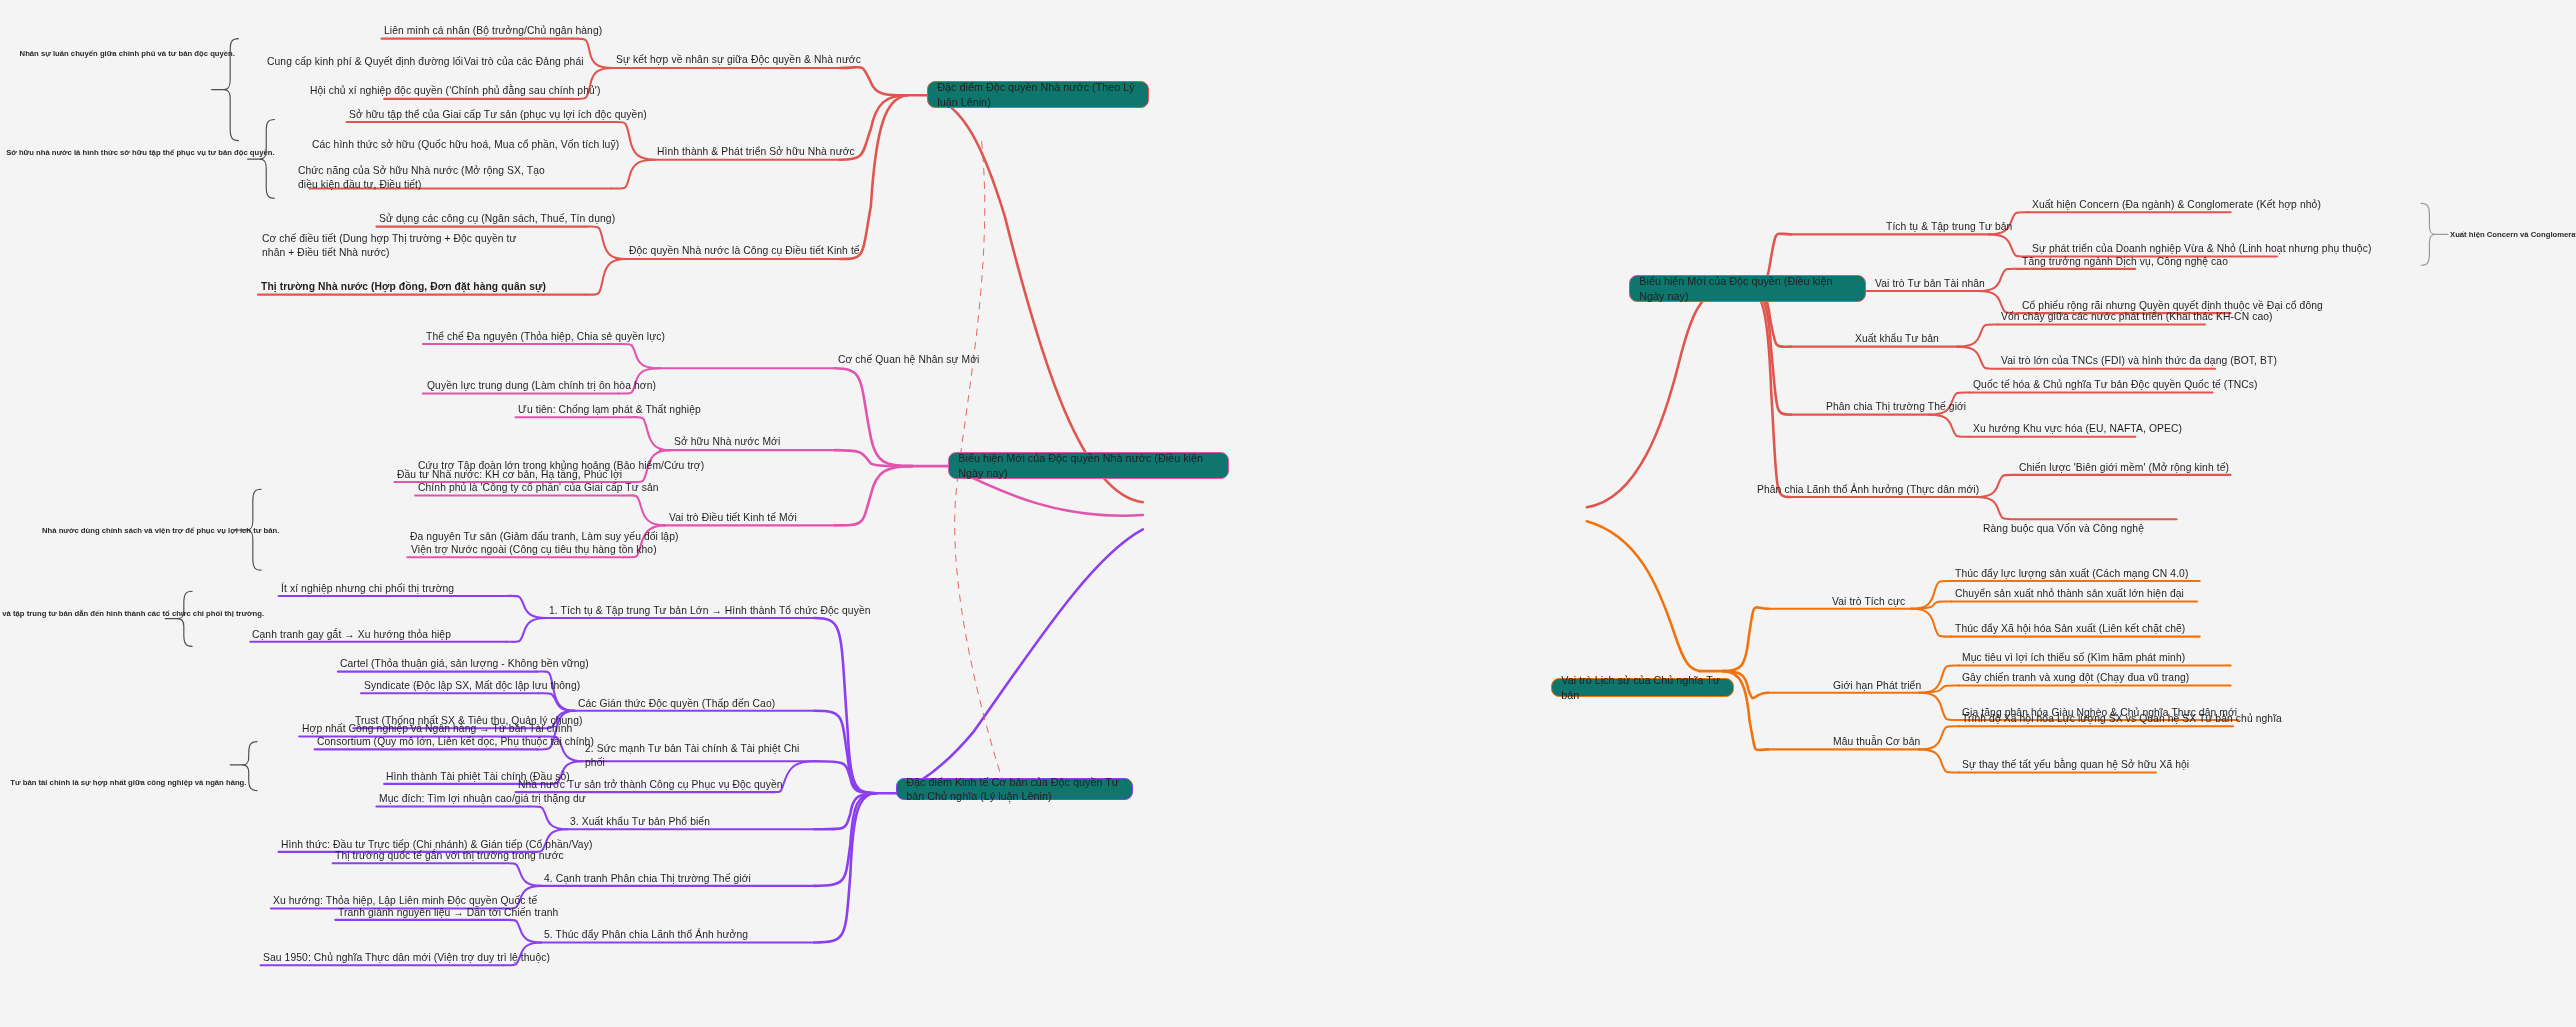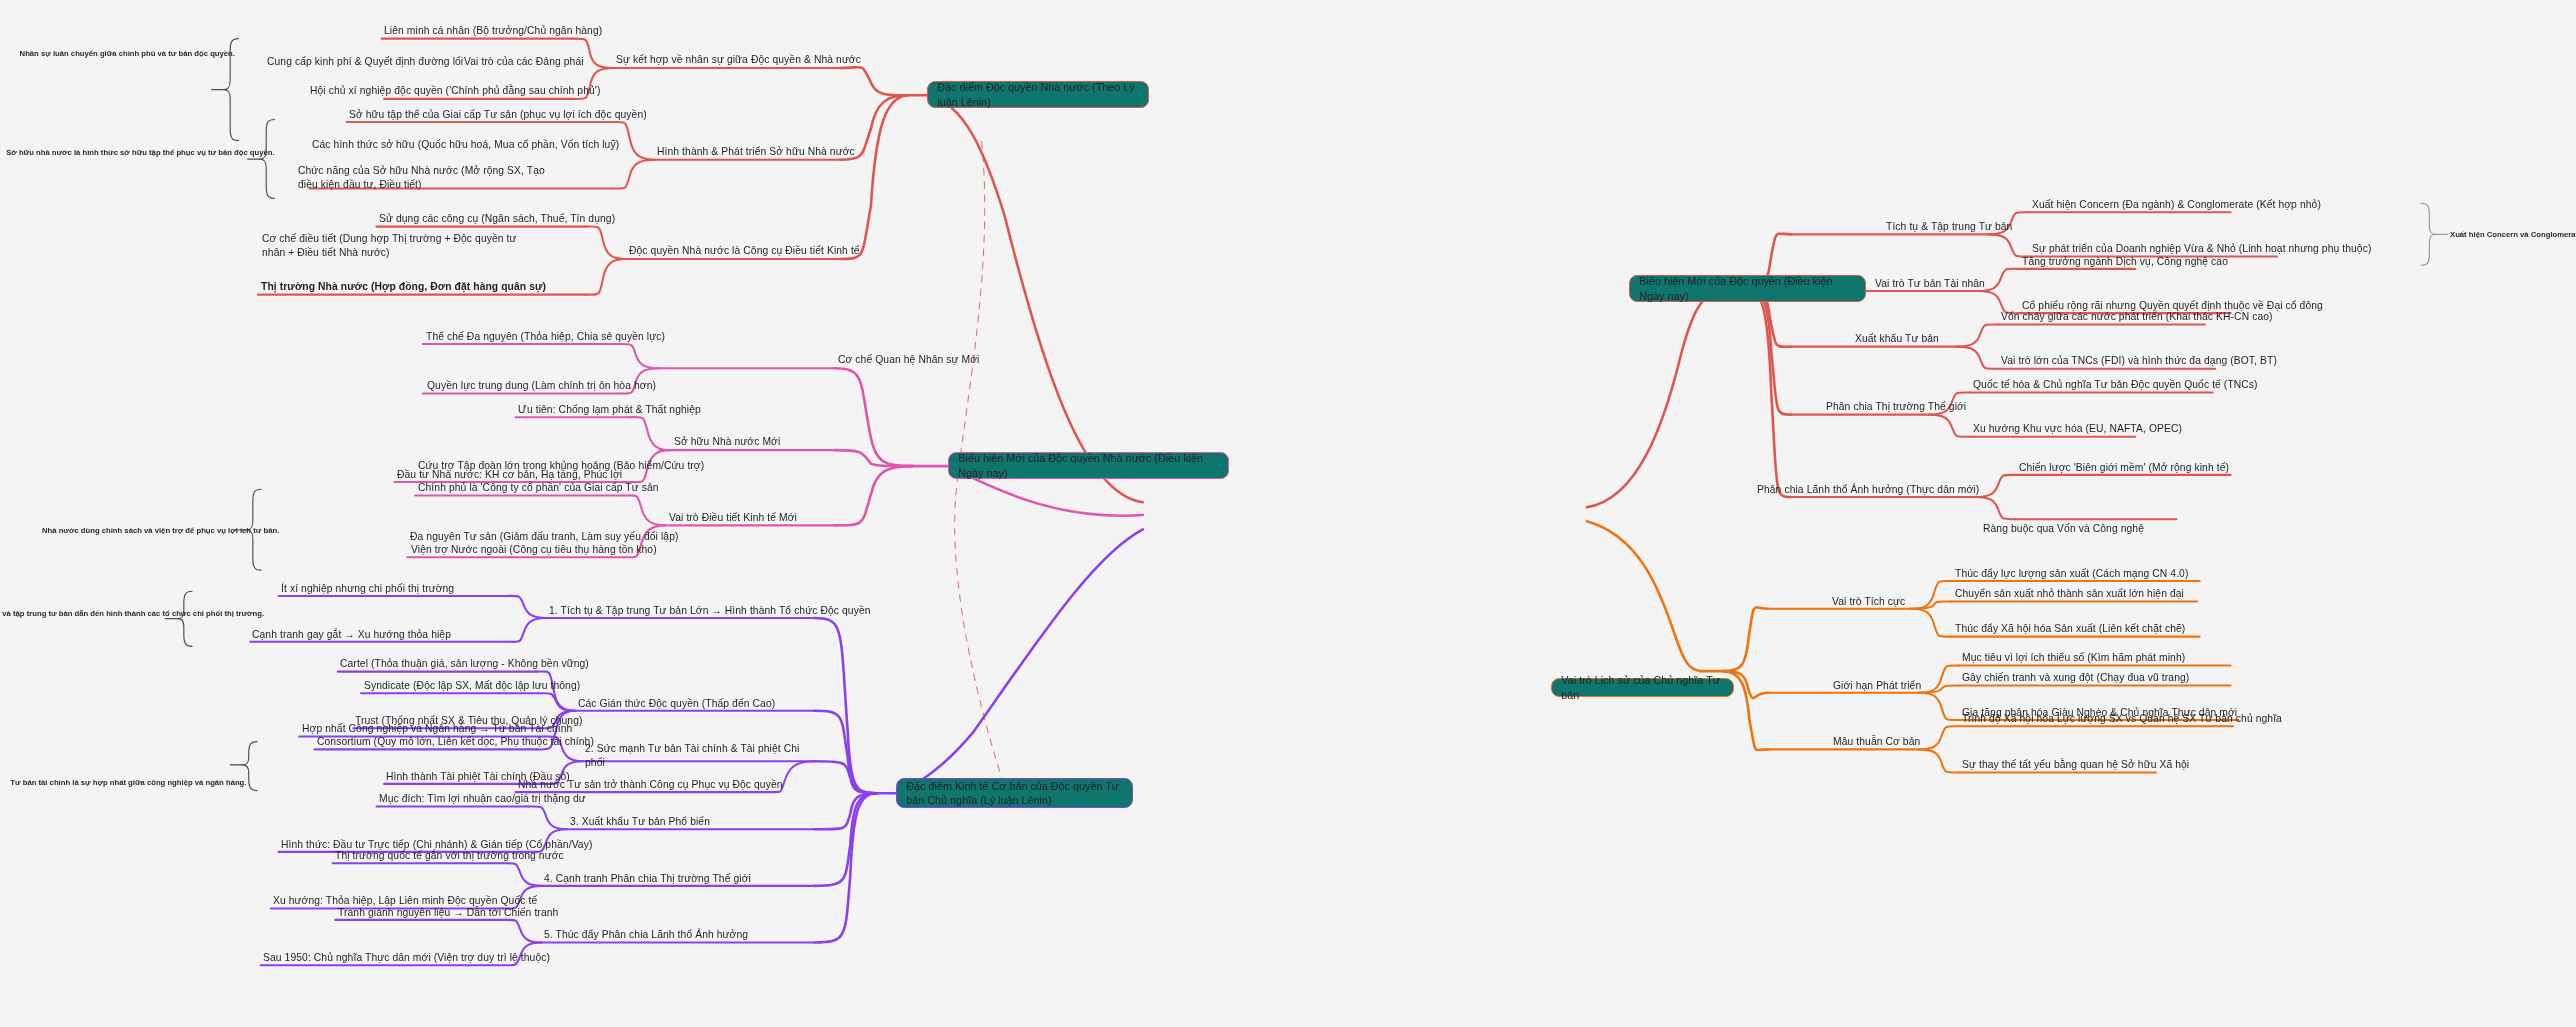--- a/index.html
+++ b/index.html
@@ -352,21 +352,21 @@
     <span>Vai trò Điều tiết Kinh tế Mới</span></div>
   <div class="nd leaf" style="left:418px;top:481px;">
     <span>Chính phủ là 'Công ty cổ phần' của Giai cấp Tư sản</span></div>
   <div class="nd leaf" style="left:410px;top:530px;">
     <span>Đa nguyên Tư sản (Giảm đấu tranh, Làm suy yếu đối lập)</span></div>
   <div class="nd leaf" style="left:411px;top:543px;">
     <span>Viện trợ Nước ngoài (Công cụ tiêu thụ hàng tồn kho)</span></div>
   <div class="note" style="left:42px;top:526px;">
     <span>Nhà nước dùng chính sách và viện trợ để phục vụ lợi ích tư bản.</span></div>
 
-  <div class="cap purple" style="left:896px;top:778px;width:237px;height:30px;">
+  <div class="cap purple" style="left:896px;top:778px;width:237px;height:22px;">
     <span>Đặc điểm Kinh tế Cơ bản của Độc quyền Tư bản Chủ nghĩa (Lý luận Lênin)</span>
   </div>
 
   <div class="nd mid" style="left:549px;top:604px;">
     <span>1. Tích tụ &amp; Tập trung Tư bản Lớn → Hình thành Tổ chức Độc quyền</span></div>
   <div class="nd leaf" style="left:281px;top:582px;">
     <span>Ít xí nghiệp nhưng chi phối thị trường</span></div>
   <div class="nd leaf" style="left:252px;top:628px;">
     <span>Cạnh tranh gay gắt → Xu hướng thỏa hiệp</span></div>
   <div class="note" style="left:-25px;top:609px;">

